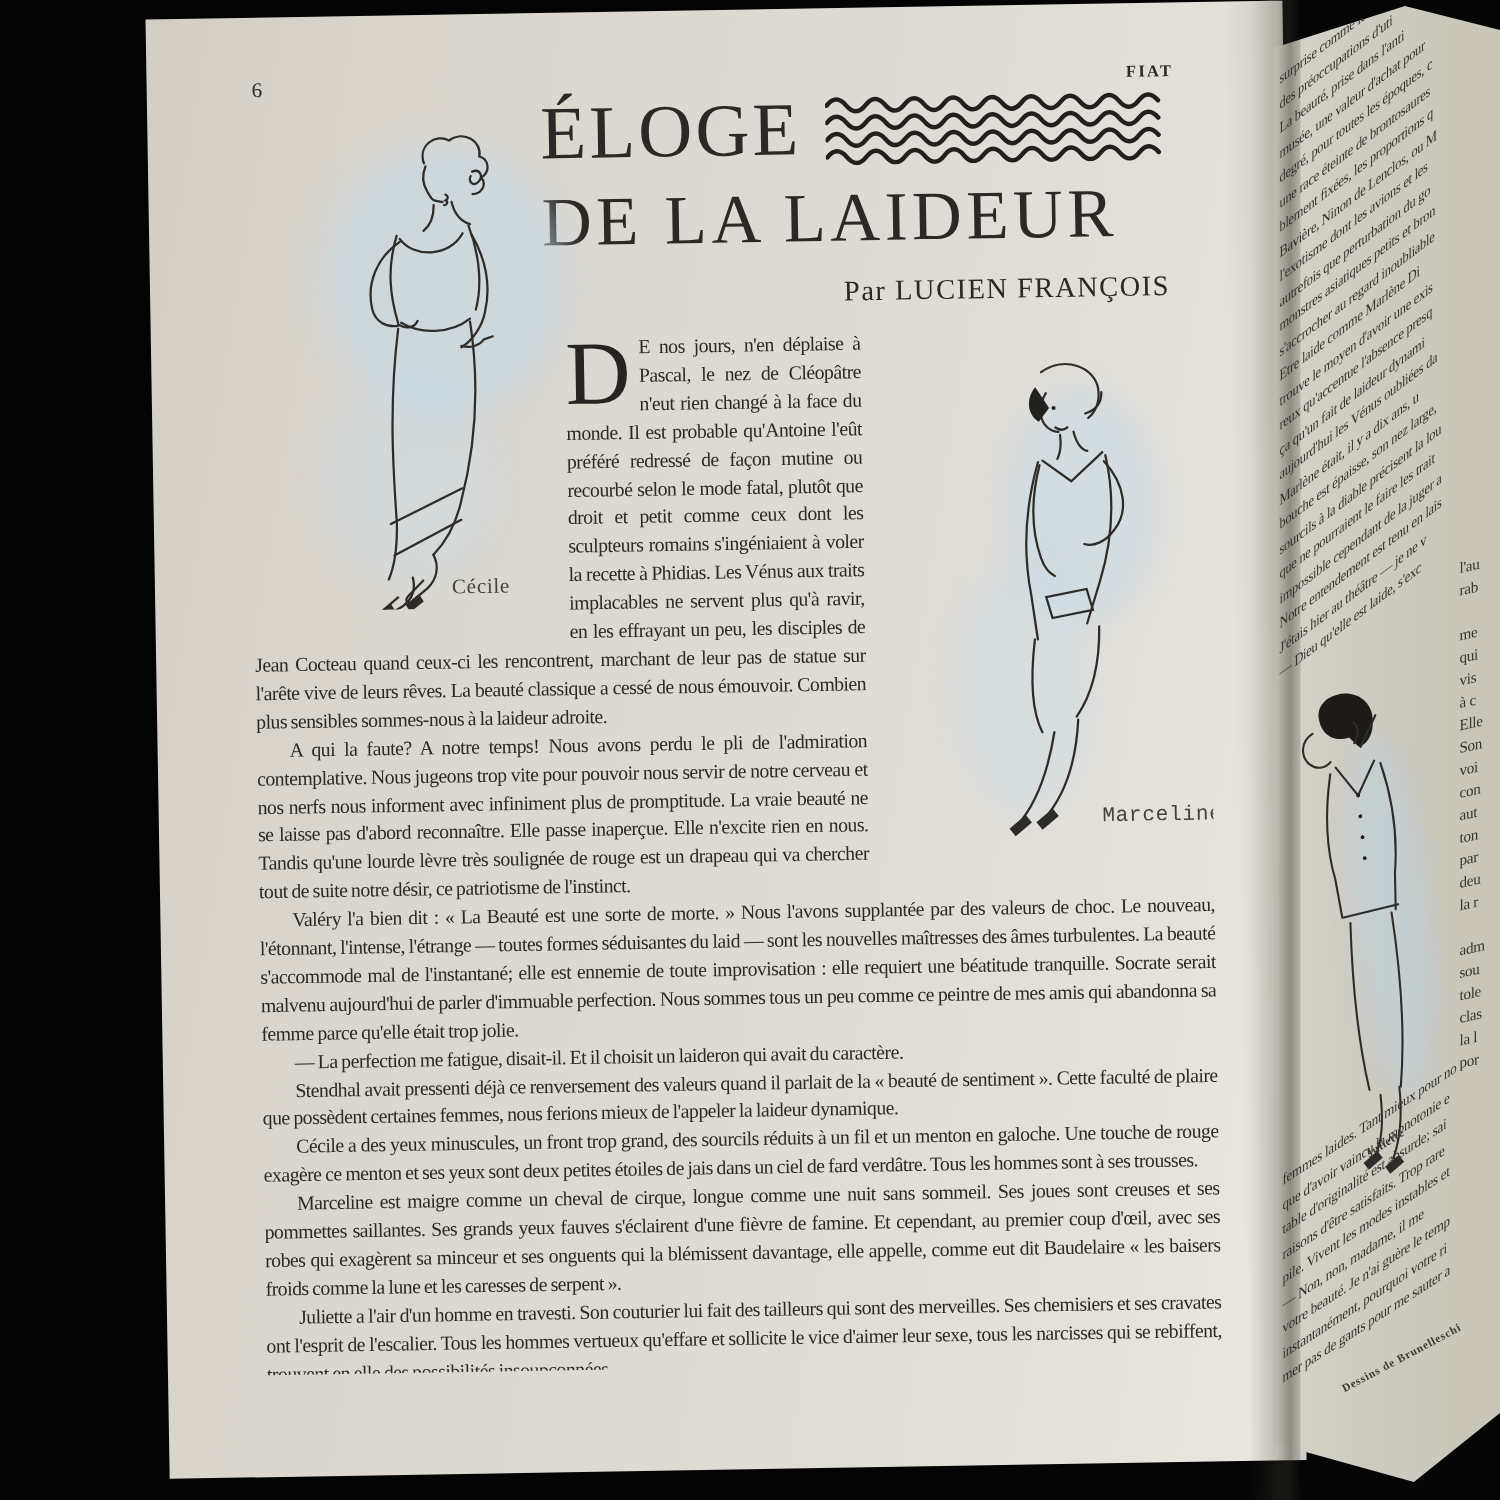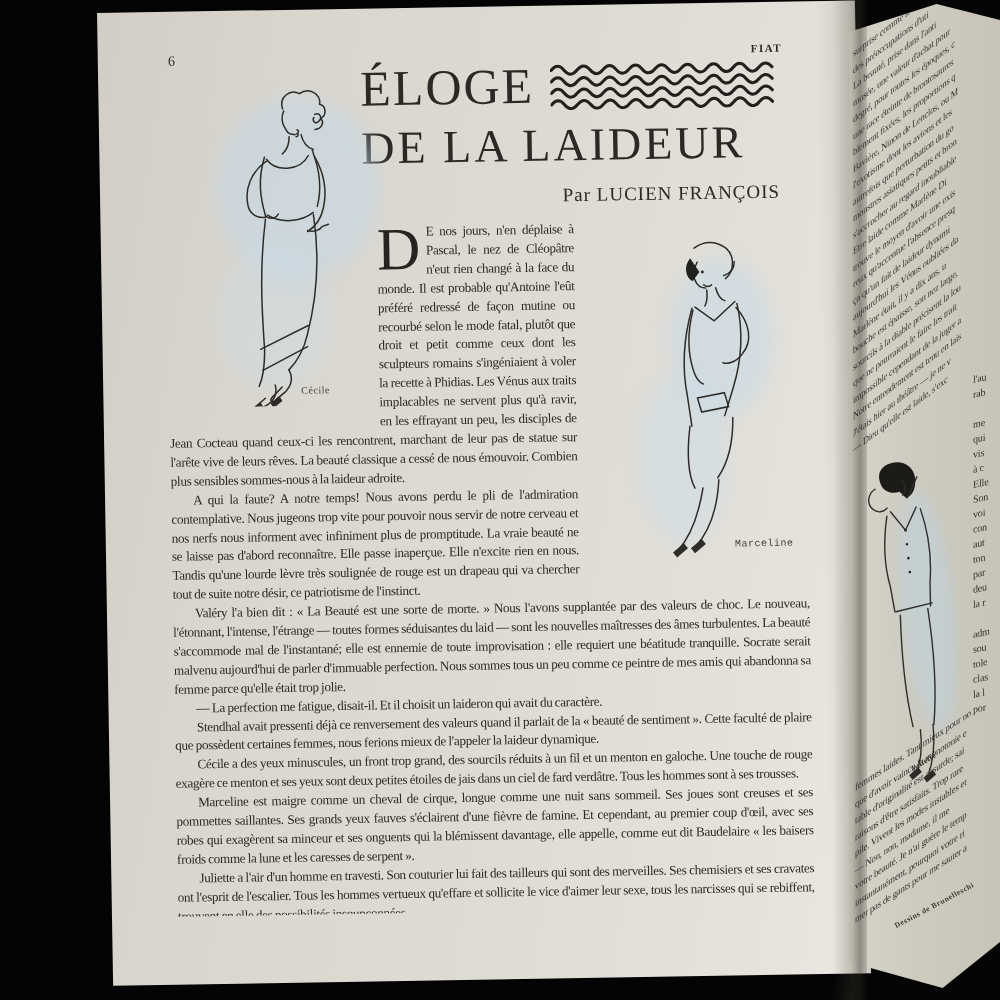--- a/index.html
+++ b/index.html
@@ -18,21 +18,21 @@
 
   .title-block{position:absolute;left:262px;top:55px;width:420px;}
   .title-row1{display:flex;align-items:center;gap:16px;}
   .title-line1{font-size:50px;letter-spacing:2px;line-height:1;white-space:nowrap;}
   .wavy{flex:0 0 auto;margin-top:4px;}
   .title-line2{font-size:46px;letter-spacing:3px;line-height:1;margin-top:12px;white-space:nowrap;}
   .byline{font-size:19px;letter-spacing:1px;text-align:right;margin-top:16px;padding-right:2px;white-space:nowrap;}
 
   .illo{position:absolute;}
   .illo svg{display:block;}
-  .illo-caption{position:absolute;font-size:10px;letter-spacing:.5px;color:#45423c;}
+  .illo-caption{position:absolute;font-size:14px;letter-spacing:.5px;color:#45423c;}
 
   .article{position:absolute;left:66px;top:215px;width:637px;height:690px;overflow:hidden;
     font-size:13.2px;line-height:18.9px;letter-spacing:-.35px;word-spacing:-.5px;
     text-align:justify;}
   .spacer-left{float:left;width:210px;height:192px;}
   .spacer-right{float:right;width:230px;height:364px;position:relative;}
   .para{margin:0;}
   .para.indent{text-indent:22px;}
   .dropcap{float:left;font-size:60px;line-height:48px;padding:2px 6px 0 0;color:#262420;}
 

